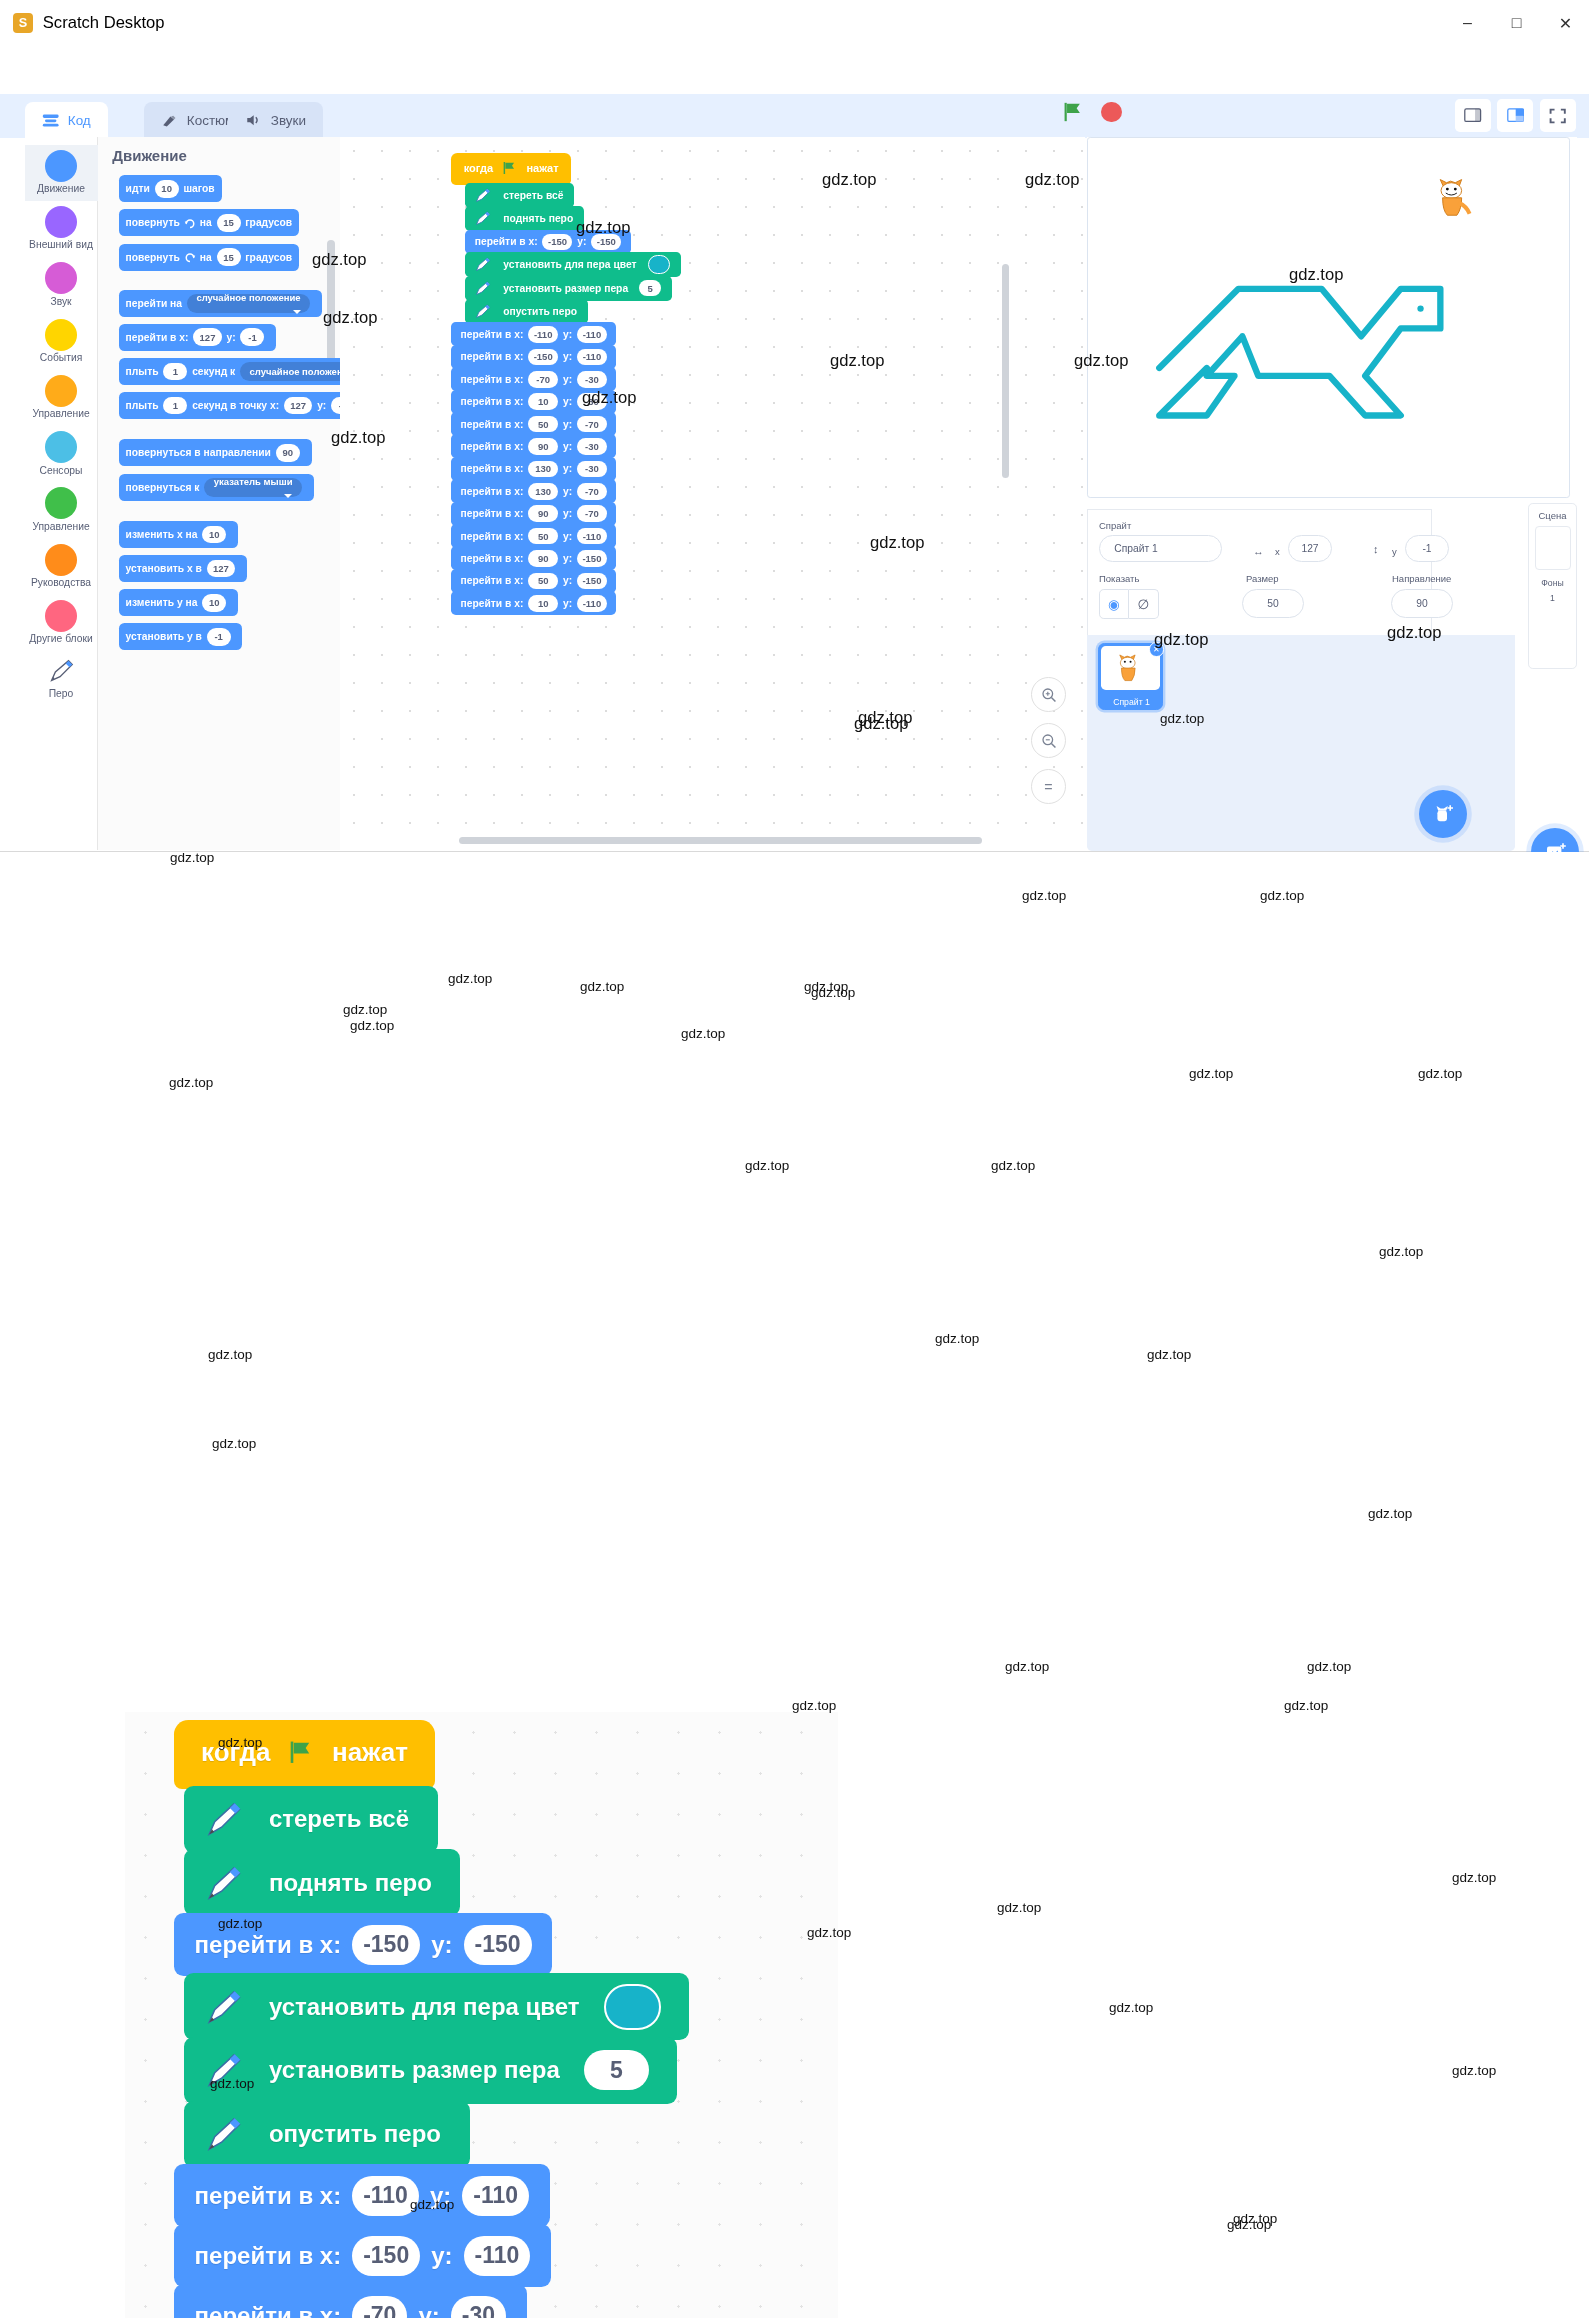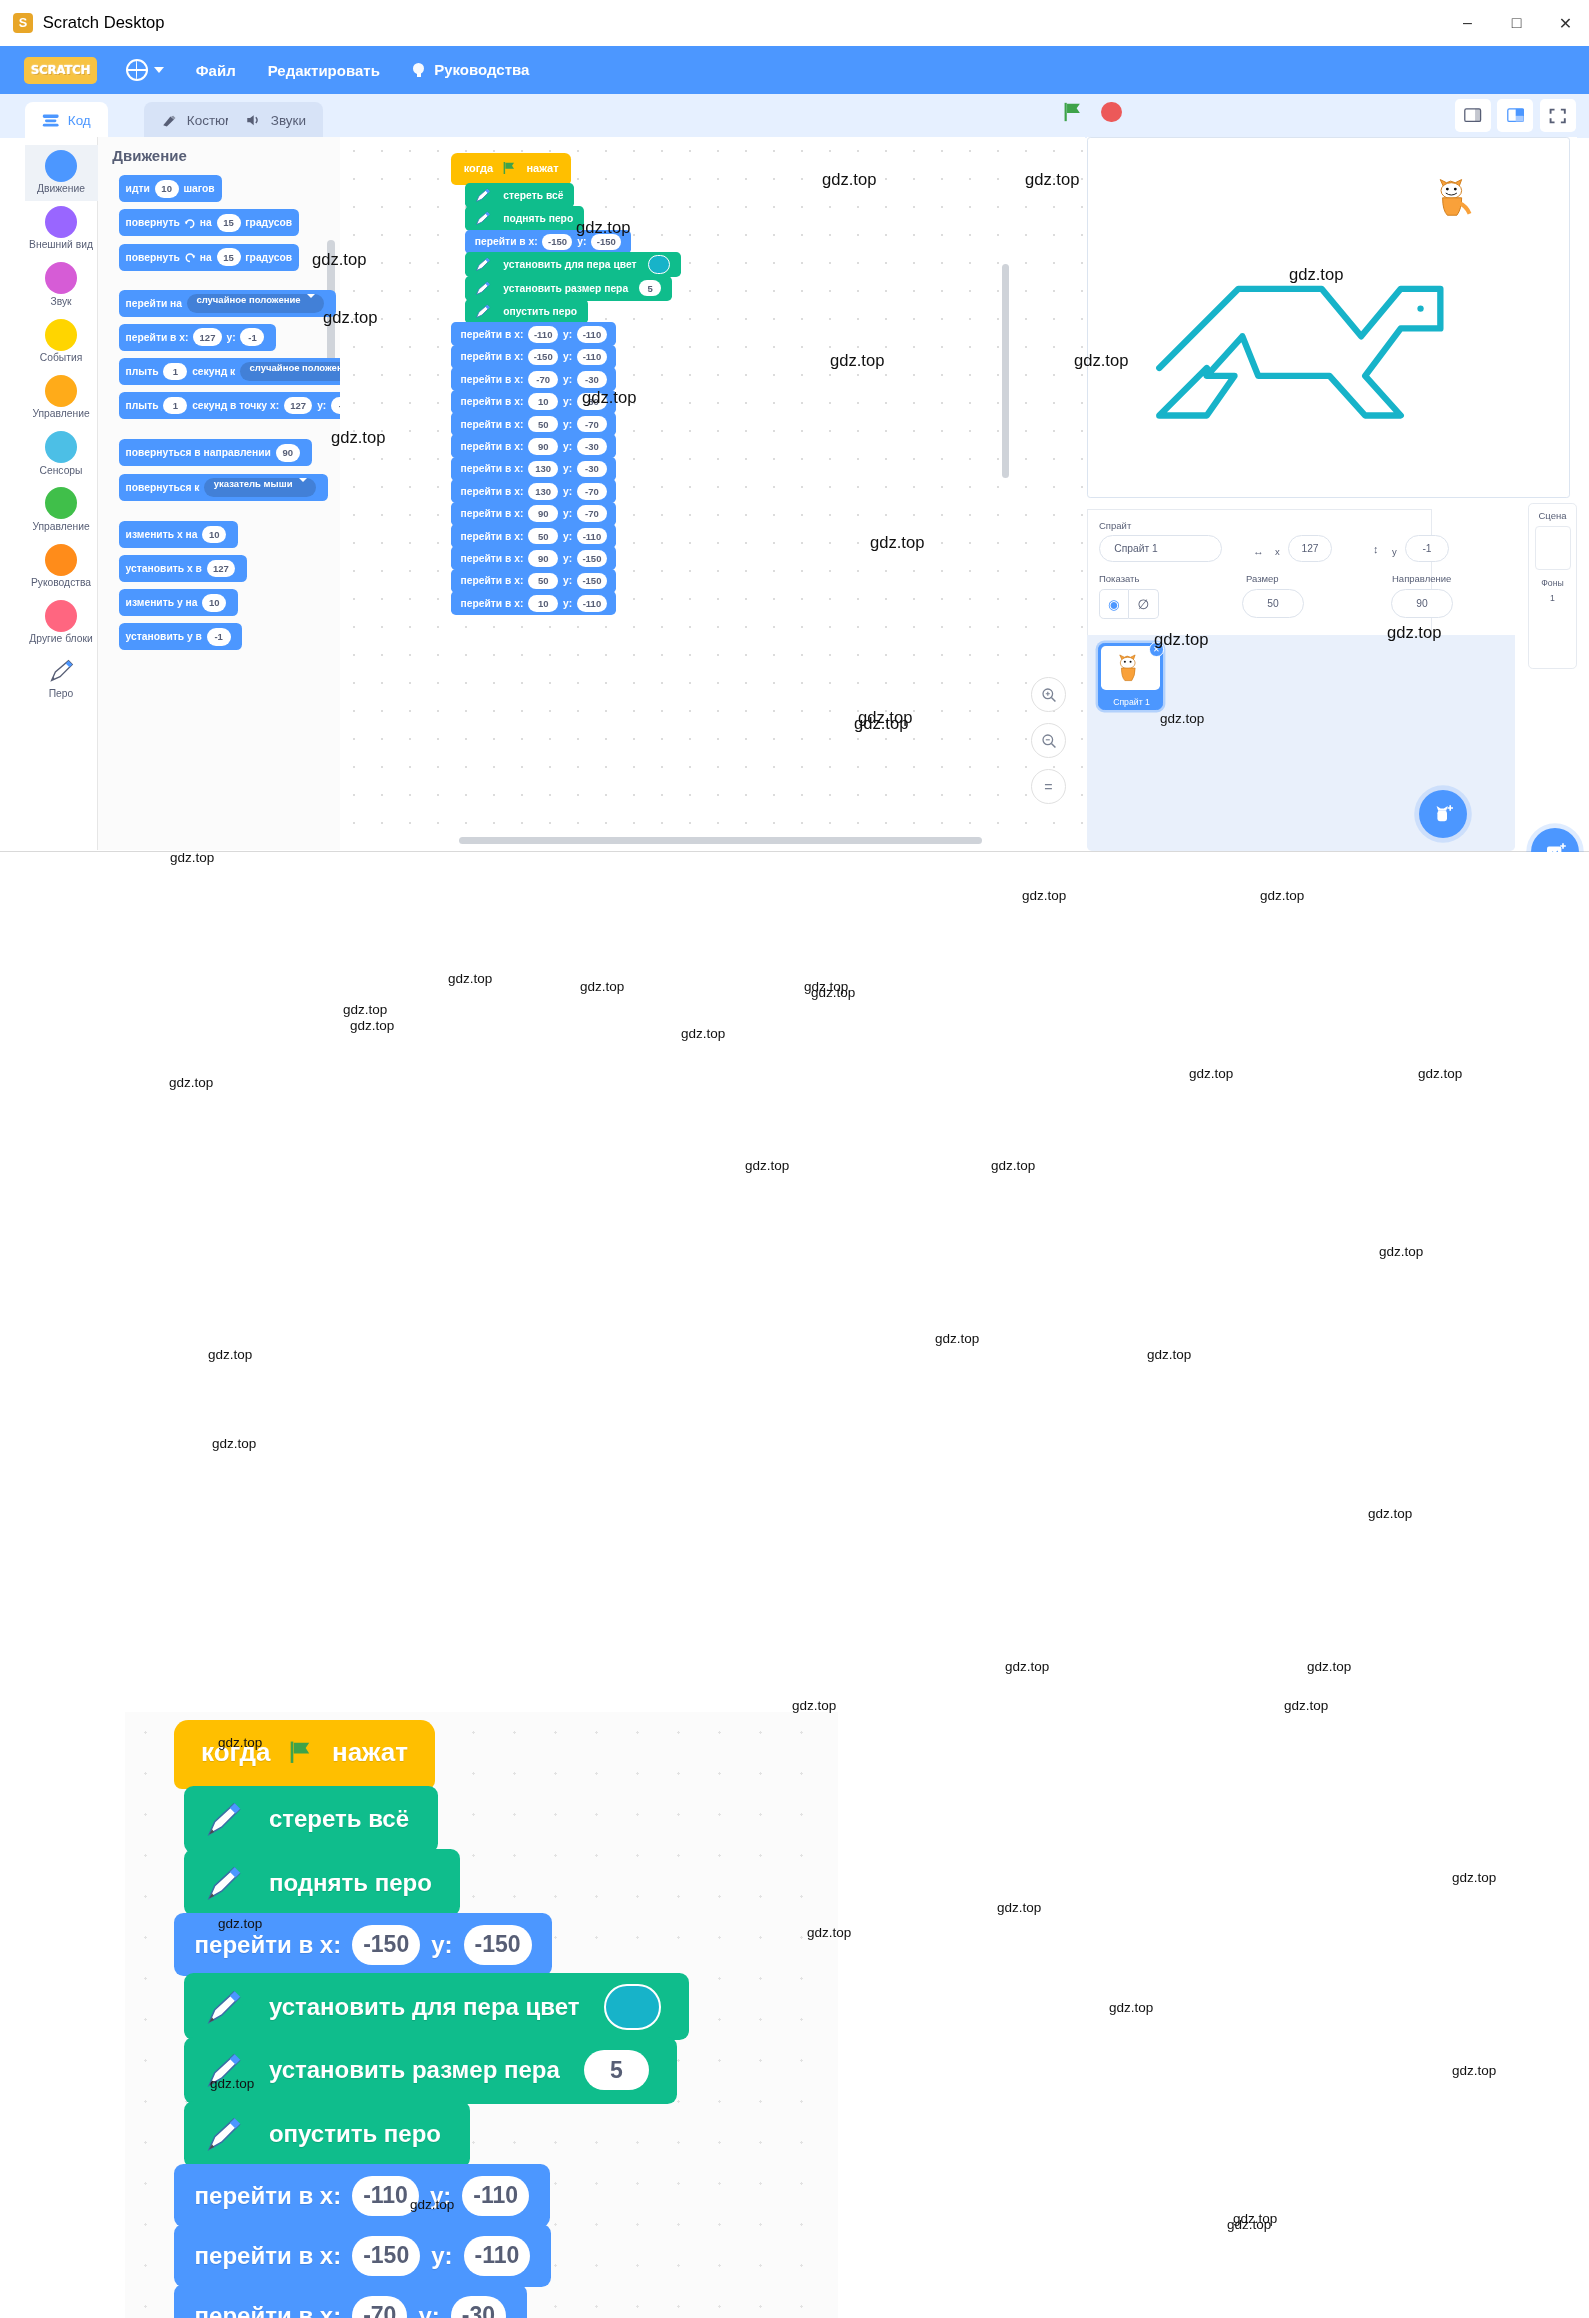--- a/index.html
+++ b/index.html
@@ -125,21 +125,21 @@
     white-space:nowrap;
   }
   .blk.motion { background:#4c97ff; }
   .oval {
     background:#fff; border-radius:792px; color:#575e75;
     display:inline-flex; align-items:center; justify-content:center;
     font-weight:bold;
   }
   .drop {
     background:#4280d7; border-radius:792px; color:#fff;
-    display:inline-flex; align-items:flex-start; gap:6.3px; justify-content:center;
+    display:inline-flex; align-items:flex-end; gap:6.3px; justify-content:center;flex-direction:column;
   }
   .drop-caret{width:0;height:0;border-left:4px solid transparent;border-right:4px solid transparent;
     border-top:4.8px solid #fff;}
 
   
   .pal-blk { margin:7.1px 0 0 20.6px; font-size:10.3px; height:27px; padding:0 7px; }
   .pal-blk .oval { height:17.4px; min-width:24px; padding:0 6.3px; font-size:9.5px; margin:0 4.8px; }
   .pal-blk .drop { height:19px; padding:0 9.5px; font-size:9.5px; margin:0 4.8px; }
 
   
@@ -291,33 +291,20 @@
   <div class="titlebar">
     <div class="title-icon">S</div>
     <div class="title-text">Scratch Desktop</div>
     <div class="win-controls">
       <div class="win-btn">–</div>
       <div class="win-btn">□</div>
       <div class="win-btn">✕</div>
     </div>
   </div>
 
-  <div class="menubar">
-    <div class="scratch-logo">SCRATCH</div>
-    <div class="menu-globe">
-      <span class="globe-ico"></span>
-      <span class="caret-down"></span>
-    </div>
-    <div class="menu-item">Файл</div>
-    <div class="menu-item">Редактировать</div>
-    <div class="menu-item">
-      <span class="bulb"></span>
-      <span>Руководства</span>
-    </div>
-  </div>
 
   <div class="tabrow">
     <div class="tab active" style="left:25px;">
       <svg class="tab-ico" viewBox="0 0 24 20">
         <rect x="1" y="2" width="22" height="5" rx="2" fill="#4c97ff"></rect>
         <rect x="4" y="9" width="16" height="4" rx="2" fill="#4c97ff"></rect>
         <rect x="1" y="15" width="22" height="4" rx="2" fill="#4c97ff"></rect>
       </svg>
       <span>Код</span>
     </div>

